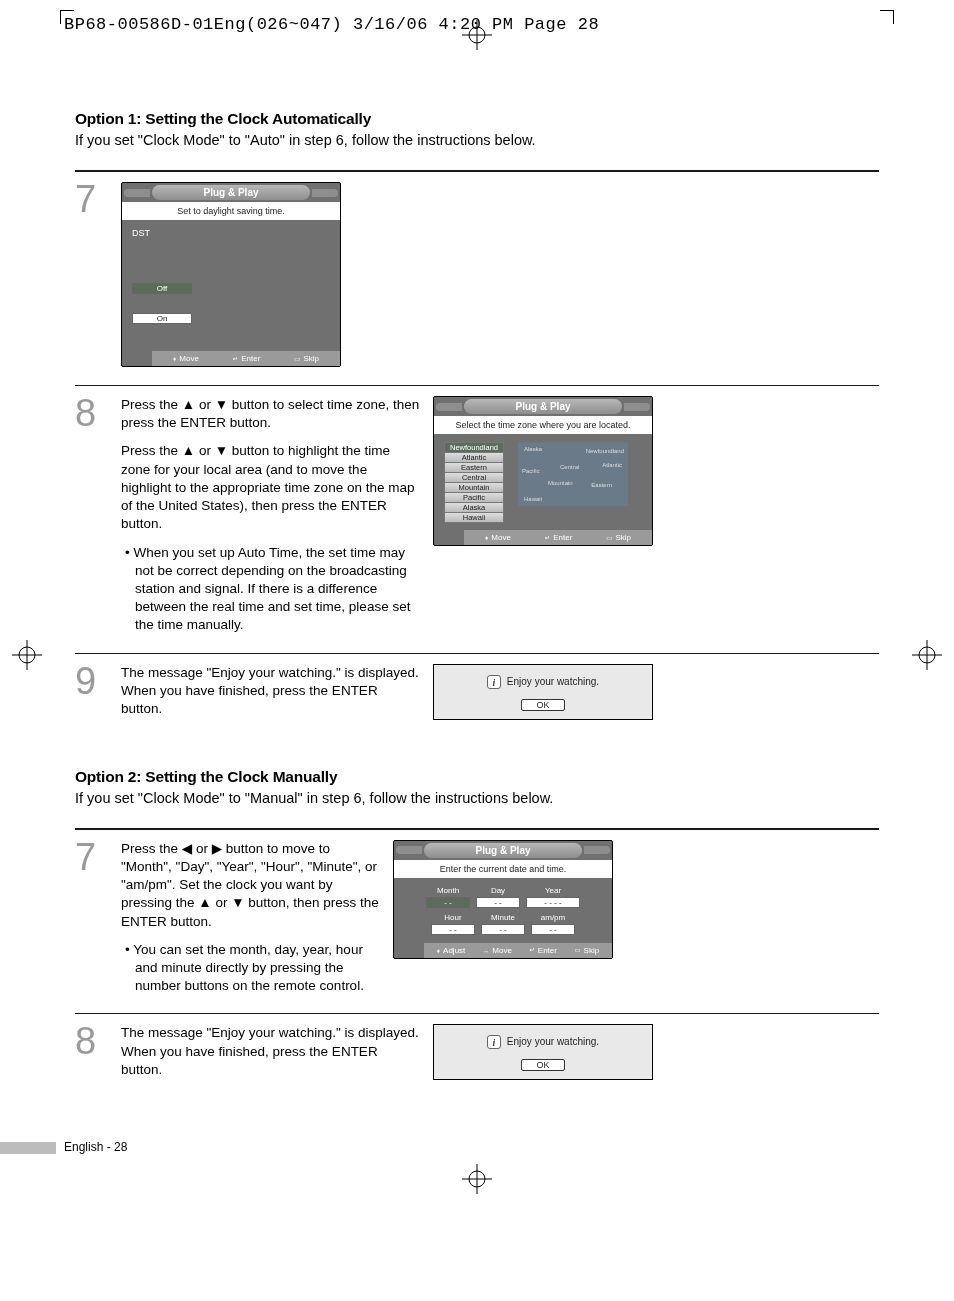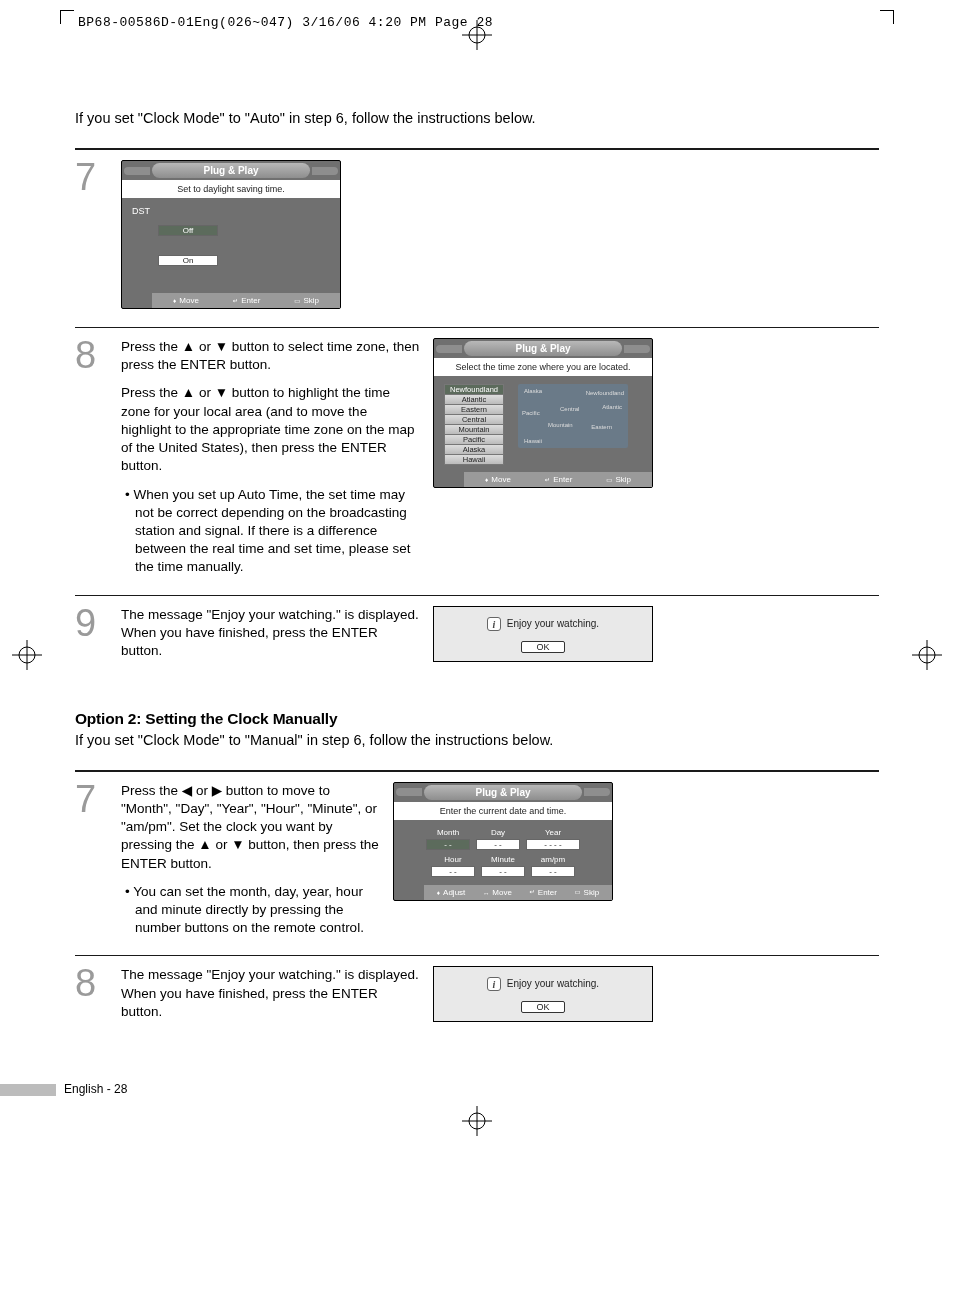--- a/index.html
+++ b/index.html
@@ -5,21 +5,21 @@
   * { box-sizing: border-box; margin: 0; padding: 0; }
   body { font-family: Arial, Helvetica, sans-serif; background: #fff; width: 954px; position: relative; }
   .crop-marks { position: absolute; pointer-events: none; }
   .crop-tl { top: 10px; left: 60px; width: 14px; height: 14px; border-top: 1px solid #000; border-left: 1px solid #000; }
   .crop-tr { top: 10px; right: 60px; width: 14px; height: 14px; border-top: 1px solid #000; border-right: 1px solid #000; }
   .reg-top { position: absolute; top: 20px; left: 50%; transform: translateX(-50%); width: 30px; height: 30px; }
   .reg-left { position: absolute; top: 640px; left: 12px; width: 30px; height: 30px; }
   .reg-right { position: absolute; top: 640px; right: 12px; width: 30px; height: 30px; }
   .reg-bottom { position: absolute; bottom: 20px; left: 50%; transform: translateX(-50%); width: 30px; height: 30px; }
   .reg svg { width: 100%; height: 100%; }
-  .job-line { font-family: "Courier New", monospace; font-size: 13px; position: absolute; top: 15px; left: 78px; letter-spacing: 0.5px; }
+  .job-line { font-family: "Courier New", monospace; font-size: 17px; position: absolute; top: 15px; left: 64px; letter-spacing: 0.5px; }
   .page { padding: 110px 75px 60px 75px; position: relative; }
   .section-bar { display: flex; align-items: stretch; margin-bottom: 36px; }
   .section-bar .gray { background: #bcbcbc; width: 115px; height: 38px; margin-left: -75px; }
   .section-bar .title { background: #1a1a1a; color: #fff; font-weight: bold; font-size: 26px; padding: 4px 20px 6px 10px; font-family: Arial, Helvetica, sans-serif; letter-spacing: -0.5px; }
   .subhead { font-weight: bold; font-size: 15.5px; margin-bottom: 4px; letter-spacing: -0.2px; }
   .lead { font-size: 14.5px; margin-bottom: 22px; }
   .step-row { display: flex; gap: 12px; align-items: flex-start; margin-bottom: 18px; }
   .step-rule-top { border-top: 2px solid #1a1a1a; padding-top: 10px; }
   .step-rule-thin { border-top: 1px solid #1a1a1a; padding-top: 10px; }
   .step-num { font-size: 38px; font-weight: 300; color: #9a9a9a; line-height: 0.9; width: 34px; text-align: left; font-family: Arial, sans-serif; }
@@ -30,21 +30,21 @@
   .osd .titlebar { background: linear-gradient(#b8b8b8,#8e8e8e); color: #fff; font-weight: bold; text-align: center; font-size: 10px; padding: 2px 0; margin: 2px 30px; border-radius: 8px; position: relative; }
   .osd .titlebar::before, .osd .titlebar::after { content: ""; position: absolute; top: 50%; width: 26px; height: 8px; background: #8e8e8e; transform: translateY(-50%); }
   .osd .titlebar::before { left: -28px; border-radius: 4px 0 0 4px; }
   .osd .titlebar::after { right: -28px; border-radius: 0 4px 4px 0; }
   .osd .prompt { background: #fff; color: #222; text-align: center; padding: 4px 2px; font-size: 9px; }
   .osd .body { background: #707070; padding: 8px 10px; min-height: 50px; position: relative; }
   .osd .footer { background: #9a9a9a; display: flex; justify-content: space-around; padding: 3px 4px; font-size: 8px; margin-left: 30px; }
   .osd .footer span { display: inline-flex; align-items: center; gap: 3px; }
   .opt-box { background: #fff; color: #222; border: 1px solid #666; font-size: 8px; padding: 0 2px; width: 60px; text-align: center; margin: 19px 0; }
   .opt-box.sel { background: #5c6b5c; color: #fff; }
-  .dst-row { display: flex; align-items: flex-start; gap: 8px; }
+  .dst-row { display: flex; align-items: flex-start; gap: 26px; flex-direction: column; }
   .tz-list { display: flex; flex-direction: column; font-size: 7.5px; }
   .tz-item { background: linear-gradient(#ddd,#bbb); color: #222; border: 1px solid #777; padding: 0 3px; margin-bottom: -1px; text-align: center; width: 60px; }
   .tz-item.sel { background: #5c6b5c; color: #fff; }
   .tz-body { display: flex; gap: 14px; align-items: flex-start; }
   .map-ph { width: 110px; height: 64px; background: #6a7a88; border-radius: 2px; position: relative; overflow: hidden; font-size: 6px; color: #ddd; }
   .map-ph span { position: absolute; }
   .msg-box { border: 1px solid #000; background: #e9e9e9; width: 220px; padding: 10px 10px 8px 10px; text-align: center; font-size: 10px; color: #222; }
   .msg-box .ok-btn { display: inline-block; border: 1px solid #333; background: #fff; padding: 0 14px; font-size: 9px; margin-top: 10px; border-radius: 2px; }
   .msg-box .info-icon { display: inline-block; width: 14px; height: 14px; border: 1px solid #666; border-radius: 3px; background: #fff; font-style: italic; font-weight: bold; font-family: serif; line-height: 13px; margin-right: 6px; vertical-align: middle; color: #444; }
   .dt-body { display: flex; flex-direction: column; align-items: center; gap: 2px; }
@@ -81,20 +81,21 @@
       <circle cx="15" cy="15" r="8" fill="none" stroke="#000" stroke-width="1"></circle>
       <line x1="15" y1="0" x2="15" y2="30" stroke="#000" stroke-width="1"></line>
       <line x1="0" y1="15" x2="30" y2="15" stroke="#000" stroke-width="1"></line>
     </svg></div>
 
 <div class="job-line">BP68-00586D-01Eng(026~047)  3/16/06  4:20 PM  Page 28</div>
 
 <div class="page">
 
 
+  <div class="subhead">Option 1: Setting the Clock Automatically</div>
   <div class="lead">If you set "Clock Mode" to "Auto" in step 6, follow the instructions below.</div>
 
   <div class="step-row step-rule-top">
     <div class="step-num">7</div>
     <div class="osd-col">
       <div class="osd">
         <div class="titlebar">Plug &amp; Play</div>
         <div class="prompt">Set to daylight saving time.</div>
         <div class="body">
           <div class="dst-row">

